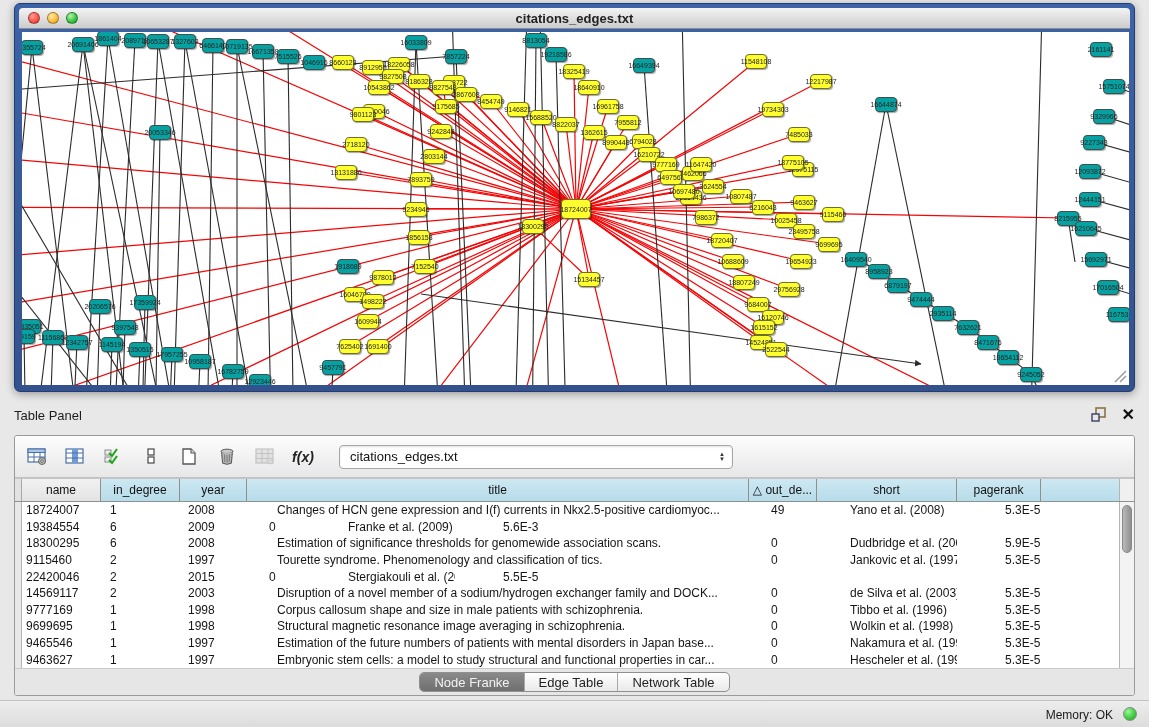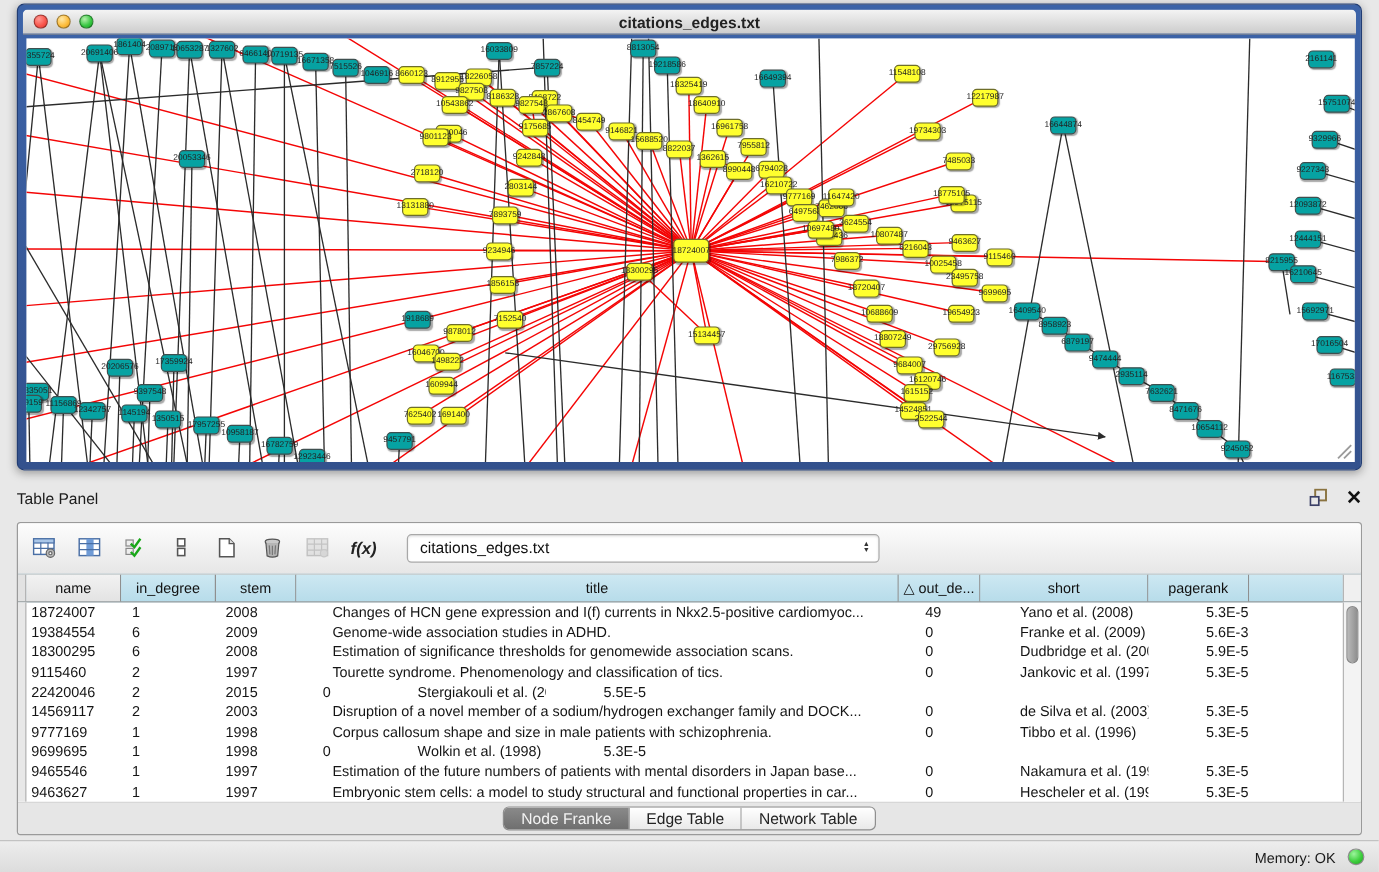--- a/index.html
+++ b/index.html
@@ -745,21 +745,21 @@
             <span>▲</span>
             <span>▼</span>
           </span>
       </div>
     </div>
 
     <div class="thead">
       <div class="gutter"></div>
     <div class="hcell first" style="width: 79px;">name</div>
         <div class="hcell" style="width: 79px;">in_degree</div>
-        <div class="hcell" style="width: 67px;">stem</div>
+        <div class="hcell" style="width: 67px;">year</div>
         <div class="hcell" style="width: 502px;">title</div>
         <div class="hcell" style="width: 68px;">△ out_de...</div>
         <div class="hcell" style="width: 140px;">short</div>
         <div class="hcell" style="width: 84px;">pagerank</div>
         <div class="hfill"></div>
         <div class="hsb"></div>
       </div>
 
     <div class="tbodywrap">
       <div class="rowgutter"></div>
@@ -770,21 +770,20 @@
             <div class="tcell c2" style="width: 67px;">2008</div>
             <div class="tcell c3" style="width: 502px;">Changes of HCN gene expression and I(f) currents in Nkx2.5-positive cardiomyoc...</div>
             <div class="tcell c4" style="width: 68px;">49</div>
             <div class="tcell c5" style="width: 140px;">Yano et al. (2008)</div>
             <div class="tcell c6" style="width: 84px;">5.3E-5</div>
           </div>
           <div class="trow">
             <div class="tcell c0" style="width: 79px;">19384554</div>
             <div class="tcell c1" style="width: 79px;">6</div>
             <div class="tcell c2" style="width: 67px;">2009</div>
-            <div class="tcell c3" style="width: 502px;">Genome-wide association studies in ADHD.</div>
             <div class="tcell c4" style="width: 68px;">0</div>
             <div class="tcell c5" style="width: 140px;">Franke et al. (2009)</div>
             <div class="tcell c6" style="width: 84px;">5.6E-3</div>
           </div>
           <div class="trow">
             <div class="tcell c0" style="width: 79px;">18300295</div>
             <div class="tcell c1" style="width: 79px;">6</div>
             <div class="tcell c2" style="width: 67px;">2008</div>
             <div class="tcell c3" style="width: 502px;">Estimation of significance thresholds for genomewide association scans.</div>
             <div class="tcell c4" style="width: 68px;">0</div>
@@ -823,20 +822,21 @@
             <div class="tcell c2" style="width: 67px;">1998</div>
             <div class="tcell c3" style="width: 502px;">Corpus callosum shape and size in male patients with schizophrenia.</div>
             <div class="tcell c4" style="width: 68px;">0</div>
             <div class="tcell c5" style="width: 140px;">Tibbo et al. (1996)</div>
             <div class="tcell c6" style="width: 84px;">5.3E-5</div>
           </div>
           <div class="trow">
             <div class="tcell c0" style="width: 79px;">9699695</div>
             <div class="tcell c1" style="width: 79px;">1</div>
             <div class="tcell c2" style="width: 67px;">1998</div>
+            <div class="tcell c3" style="width: 502px;">Structural magnetic resonance image averaging in schizophrenia.</div>
             <div class="tcell c4" style="width: 68px;">0</div>
             <div class="tcell c5" style="width: 140px;">Wolkin et al. (1998)</div>
             <div class="tcell c6" style="width: 84px;">5.3E-5</div>
           </div>
           <div class="trow">
             <div class="tcell c0" style="width: 79px;">9465546</div>
             <div class="tcell c1" style="width: 79px;">1</div>
             <div class="tcell c2" style="width: 67px;">1997</div>
             <div class="tcell c3" style="width: 502px;">Estimation of the future numbers of patients with mental disorders in Japan base...</div>
             <div class="tcell c4" style="width: 68px;">0</div>

